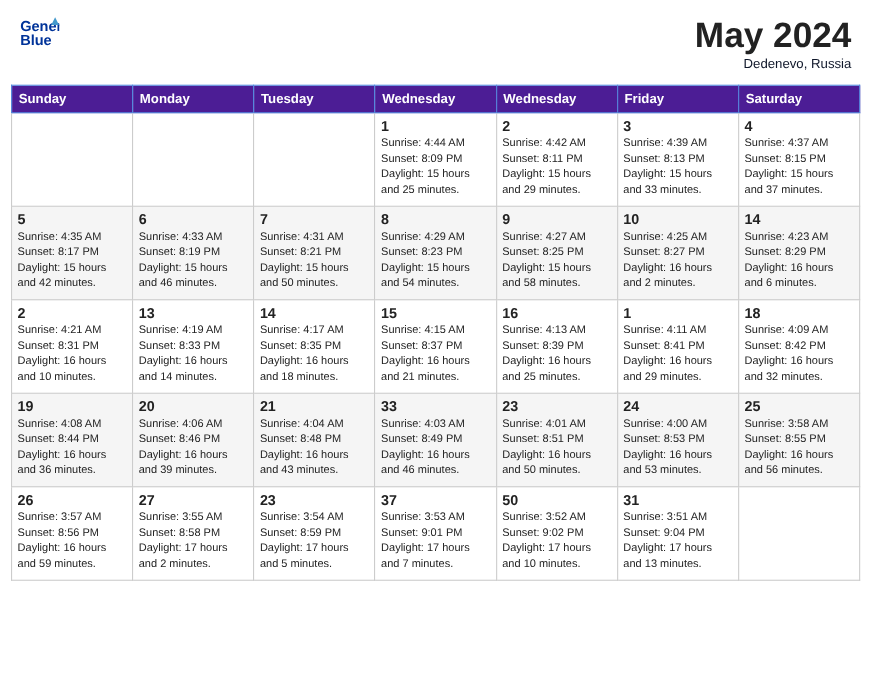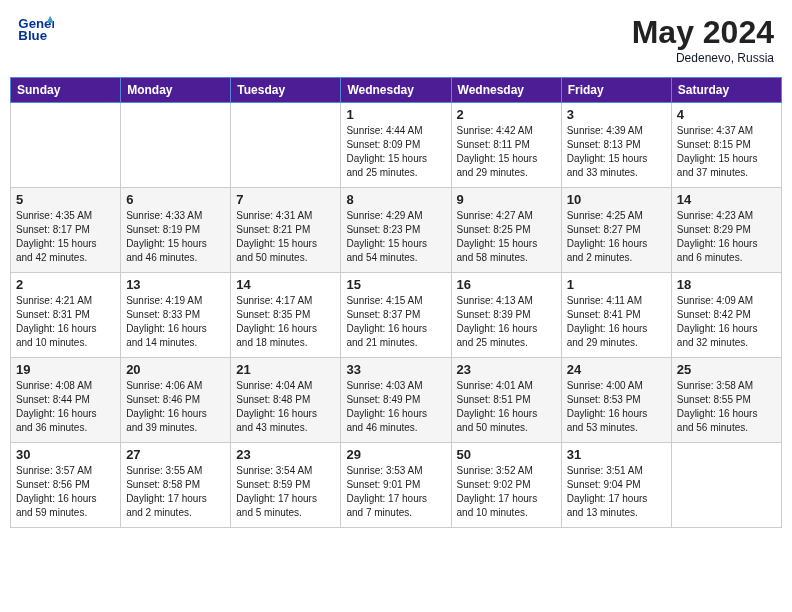--- a/index.html
+++ b/index.html
@@ -214,33 +214,33 @@
           <span class="day-num">24</span>
           <div class="cell-text">Sunrise: 4:00 AM<br>Sunset: 8:53 PM<br>Daylight: 16 hours and 53 minutes.</div>
         </td>
         <td>
           <span class="day-num">25</span>
           <div class="cell-text">Sunrise: 3:58 AM<br>Sunset: 8:55 PM<br>Daylight: 16 hours and 56 minutes.</div>
         </td>
       </tr>
       <tr>
         <td>
-          <span class="day-num">30</span>
+          <span class="day-num">26</span>
           <div class="cell-text">Sunrise: 3:57 AM<br>Sunset: 8:56 PM<br>Daylight: 16 hours and 59 minutes.</div>
         </td>
         <td>
           <span class="day-num">27</span>
           <div class="cell-text">Sunrise: 3:55 AM<br>Sunset: 8:58 PM<br>Daylight: 17 hours and 2 minutes.</div>
         </td>
         <td>
           <span class="day-num">23</span>
           <div class="cell-text">Sunrise: 3:54 AM<br>Sunset: 8:59 PM<br>Daylight: 17 hours and 5 minutes.</div>
         </td>
         <td>
-          <span class="day-num">29</span>
+          <span class="day-num">37</span>
           <div class="cell-text">Sunrise: 3:53 AM<br>Sunset: 9:01 PM<br>Daylight: 17 hours and 7 minutes.</div>
         </td>
         <td>
           <span class="day-num">50</span>
           <div class="cell-text">Sunrise: 3:52 AM<br>Sunset: 9:02 PM<br>Daylight: 17 hours and 10 minutes.</div>
         </td>
         <td>
           <span class="day-num">31</span>
           <div class="cell-text">Sunrise: 3:51 AM<br>Sunset: 9:04 PM<br>Daylight: 17 hours and 13 minutes.</div>
         </td>

